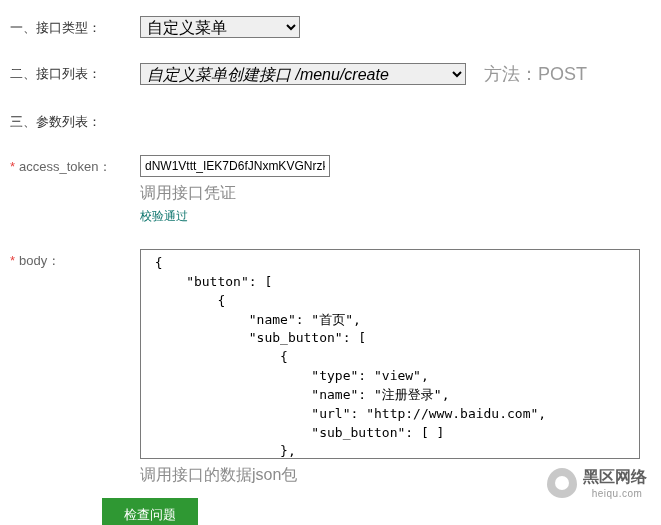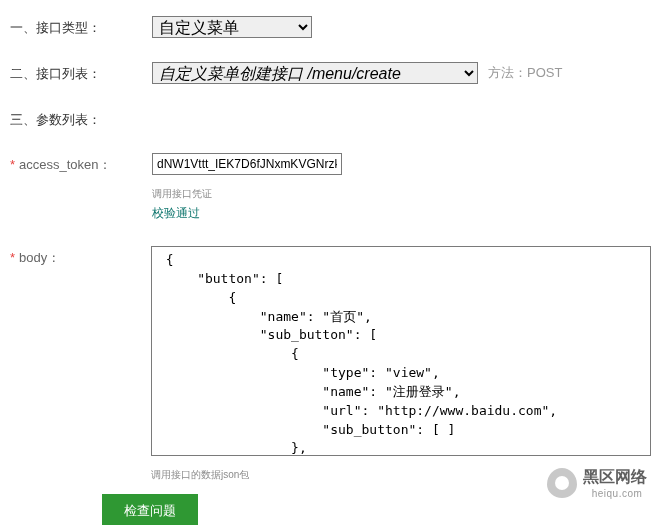--- a/index.html
+++ b/index.html
@@ -7,21 +7,21 @@
     font-family: "Microsoft YaHei", Arial, sans-serif;
     font-size: 13px;
     color: #333;
     background: #fff;
     width: 661px;
     height: 525px;
     overflow: hidden;
     position: relative;
   }
   .container { padding: 16px 10px 10px 10px; }
-  .row { display: flex; align-items: flex-start; margin-bottom: 12px; gap: 12px; }
+  .row { display: flex; align-items: flex-start; margin-bottom: 12px; }
   .row.tall { margin-bottom: 24px; }
   .label {
     width: 130px;
     color: #333;
     font-size: 13px;
     padding-top: 3px;
   }
   .req::before {
     content: "*";
     color: #e64340;
@@ -33,31 +33,31 @@
   select {
     font-family: inherit;
     font-size: 16px;
     height: 22px;
     background: #efefef;
     border: 1px solid #7a7a7a;
     padding: 1px 2px;
   }
   select.sel1 { width: 160px; }
   select.sel2 { width: 326px; font-style: italic; }
-  .method-text { margin-left: 10px; color: #999; font-size: 13px; text-align: center; }
+  .method-text { margin-left: 18px; color: #999; font-size: 18px; text-align: center; }
   input[type=text] {
     font-family: inherit;
     font-size: 12px;
     height: 22px;
     border: 1px solid #7a7a7a;
     padding: 2px 4px;
     width: 190px;
     background: #fff;
   }
-  .hint { color: #8c8c8c; font-size: 10px; margin-top: 12px; }
+  .hint { color: #8c8c8c; font-size: 16px; margin-top: 6px; }
   .ok { color: #0f766e; font-size: 12px; margin-top: 4px; }
   textarea {
     width: 500px;
     height: 210px;
     font-family: "SimSun", "NSimSun", monospace;
     font-size: 13px;
     border: 1px solid #7a7a7a;
     padding: 4px 6px;
     resize: none;
     overflow-y: scroll;

